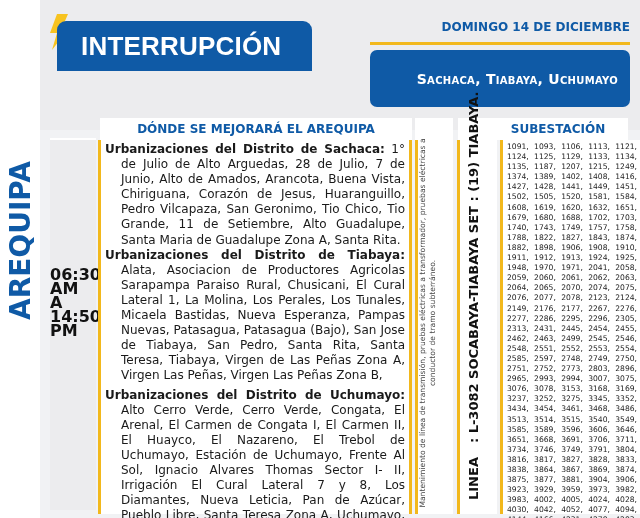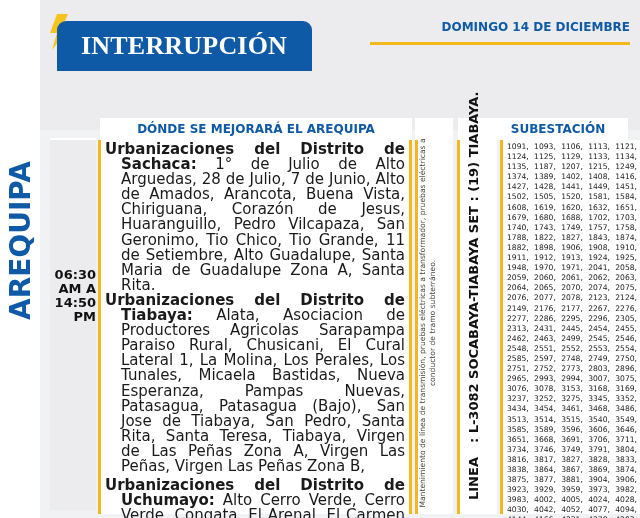--- a/index.html
+++ b/index.html
@@ -4,45 +4,45 @@
 <style>
   * { box-sizing: border-box; margin: 0; padding: 0; }
   html, body { width: 640px; height: 518px; overflow: hidden; background: #f1f2f4; font-family: "DejaVu Sans", sans-serif; }
   .page { position: relative; width: 640px; height: 518px; background: #f1f2f4; }
   .leftband { position: absolute; left: 0; top: 0; width: 40px; height: 518px; background: #ffffff; }
   .graybg { position: absolute; left: 40px; top: 0; width: 600px; height: 130px; background: #ececee; }
 
   
   .bolt { position: absolute; left: 48px; top: 14px; width: 22px; height: 36px; }
   .title-blue { position: absolute; left: 57px; top: 21px; width: 255px; height: 50px; background: #0f5aa6; border-radius: 9px 9px 0 0; display: flex; align-items: center; padding-left: 24px; }
-  .title-blue span { color: #fff; font-family: Liberation Serif, serif; font-weight: bold; font-size: 26px; letter-spacing: 0.2px; }
+  .title-blue span { color: #fff; font-family: Liberation Sans, sans-serif; font-weight: bold; font-size: 26px; letter-spacing: 0.2px; }
   .title-yellow { position: absolute; left: 57px; top: 71px; width: 220px; height: 34px; background: #f7c31f; border-radius: 0 0 9px 9px; display: flex; align-items: center; padding-left: 24px; }
   .title-yellow span { color: #0f4f96; font-weight: bold; font-size: 20px; letter-spacing: 0.3px; }
 
   .date { position: absolute; left: 380px; top: 20px; width: 250px; text-align: right; color: #0f5aa6; font-weight: bold; font-size: 12px; }
   .date-line { position: absolute; left: 370px; top: 42px; width: 260px; height: 3px; background: #f2b81c; }
   .area-box { position: absolute; left: 370px; top: 50px; width: 260px; height: 57px; background: #0f5aa6; border-radius: 7px; display: flex; align-items: center; justify-content: flex-end; padding-right: 12px; }
   .area-box span { color: #fff; font-weight: bold; font-size: 14px; font-variant: small-caps; letter-spacing: 0.3px; }
 
   
   .hdr { position: absolute; top: 118px; height: 22px; background: #fff; color: #0f5aa6; font-weight: bold; font-size: 12px; display: flex; align-items: center; justify-content: center; }
   .hdr-hora { left: 50px; width: 46px; margin-top: 20px; }
   .hdr-donde { left: 100px; width: 312px; }
   .hdr-b1 { left: 415px; width: 38px; }
   .hdr-b2 { left: 458px; width: 38px; }
   .hdr-sub { left: 488px; width: 140px; }
 
   
   .region { position: absolute; left: 4px; top: 320px; transform-origin: left top; transform: rotate(-90deg); color: #0f5aa6; font-weight: bold; font-size: 28px; white-space: nowrap; }
 
   .hora-col { position: absolute; left: 50px; top: 140px; width: 46px; height: 370px; background: #ececee; }
-  .time { position: absolute; left: 50px; top: 268px; width: 46px; text-align: right; font-weight: bold; font-size: 13px; line-height: 14px; color: #111; }
+  .time { position: absolute; left: 50px; top: 268px; width: 46px; text-align: left; font-weight: bold; font-size: 16px; line-height: 14px; color: #111; }
 
   .donde { position: absolute; left: 98px; top: 140px; width: 314px; height: 374px; background: #fff; border-left: 3px solid #f2b81c; border-right: 3px solid #f2b81c; padding: 2px 4px 0 4px; }
-  .donde p { font-size: 15px; line-height: 15.1px; color: #1a1a1a; text-align: justify; padding-left: 16px; text-indent: -16px; }
+  .donde p { font-size: 12px; line-height: 15.1px; color: #1a1a1a; text-align: justify; padding-left: 16px; text-indent: -16px; }
   .donde p b { font-weight: bold; }
 
   .obs-col { position: absolute; left: 415px; top: 140px; width: 38px; height: 374px; background: #fff; border-left: 3px solid #f2b81c; }
   .obs { position: absolute; left: 418px; top: 508px; width: 370px; transform-origin: left top; transform: rotate(-90deg); font-size: 7.6px; line-height: 10px; color: #444; text-align: center; }
 
   .line-col { position: absolute; left: 457px; top: 140px; width: 40px; height: 374px; background: #fff; border-left: 3px solid #f2b81c; }
   .linea { position: absolute; left: 466px; top: 500px; transform-origin: left top; transform: rotate(-90deg); white-space: nowrap; font-weight: bold; font-size: 13px; color: #111; }
   .linea .lbl { margin-right: 14px; }
 
   .sub { position: absolute; left: 500px; top: 140px; width: 140px; height: 374px; background: #fff; border-left: 3px solid #f2b81c; padding: 2px 3px 0 4px; font-size: 7.6px; line-height: 10.1px; color: #222; text-align: justify; word-spacing: 1px; }
@@ -56,20 +56,23 @@
 
   <svg class="bolt" viewBox="0 0 22 36">
     <polygon points="9,0 20,0 14,14 21,14 4,36 9,19 2,19" fill="#f7c31f"></polygon>
   </svg>
   <div class="title-blue">
     <span>INTERRUPCIÓN</span>
   </div>
 
   <div class="date">DOMINGO 14 DE DICIEMBRE</div>
   <div class="date-line"></div>
+  <div class="area-box">
+    <span>Sachaca, Tiabaya, Uchumayo</span>
+  </div>
 
   <div class="hdr hdr-hora">HORA</div>
   <div class="hdr hdr-donde">DÓNDE SE MEJORARÁ EL AREQUIPA</div>
   <div class="hdr hdr-b1"></div>
   <div class="hdr hdr-b2"></div>
   <div class="hdr hdr-sub">SUBESTACIÓN</div>
 
   <div class="region">AREQUIPA</div>
 
   <div class="hora-col"></div>

